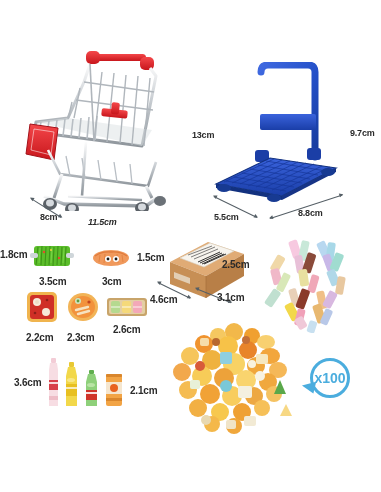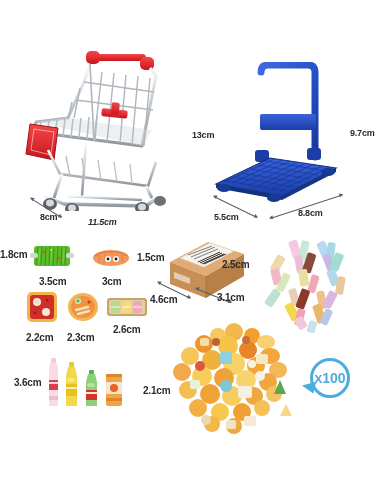--- a/index.html
+++ b/index.html
@@ -444,21 +444,21 @@
         <rect x="62" y="18" width="16" height="3" rx="1" fill="#d9862c"></rect>
         <rect x="62" y="26" width="16" height="12" fill="#f5e6cf"></rect>
         <circle cx="70" cy="32" r="4" fill="#e8621f"></circle>
         <rect x="62" y="42" width="16" height="3" fill="#d9862c"></rect>
       </g>
     </svg>
   </div>
   <div class="arrow-v" style="left:38px; top:357px; height:50px;"></div>
   <div class="dim-label small" style="left:14px; top:377px;">3.6cm</div>
   <div class="arrow-v" style="left:126px; top:374px; height:33px;"></div>
-  <div class="dim-label small" style="left:130px; top:385px;margin-left:13px;">2.1cm</div>
+  <div class="dim-label small" style="left:130px; top:385px;">2.1cm</div>
 
   <div class="pile" style="left:258px; top:238px; width:100px; height:95px;">
     <svg width="100" height="95" viewBox="0 0 100 95">
       <g>
         <rect x="30" y="4" width="9" height="18" rx="2" fill="#f7c9e0" transform="rotate(-18 30 4)"></rect>
         <rect x="44" y="2" width="8" height="20" rx="2" fill="#c8e8d8" transform="rotate(12 44 2)"></rect>
         <rect x="58" y="6" width="9" height="16" rx="2" fill="#b8d8f0" transform="rotate(-25 58 6)"></rect>
         <rect x="70" y="4" width="8" height="19" rx="2" fill="#a8d8e8" transform="rotate(8 70 4)"></rect>
         <rect x="20" y="16" width="9" height="17" rx="2" fill="#f0d8a8" transform="rotate(30 20 16)"></rect>
         <rect x="36" y="18" width="8" height="18" rx="2" fill="#e8c0d8" transform="rotate(-10 36 18)"></rect>

